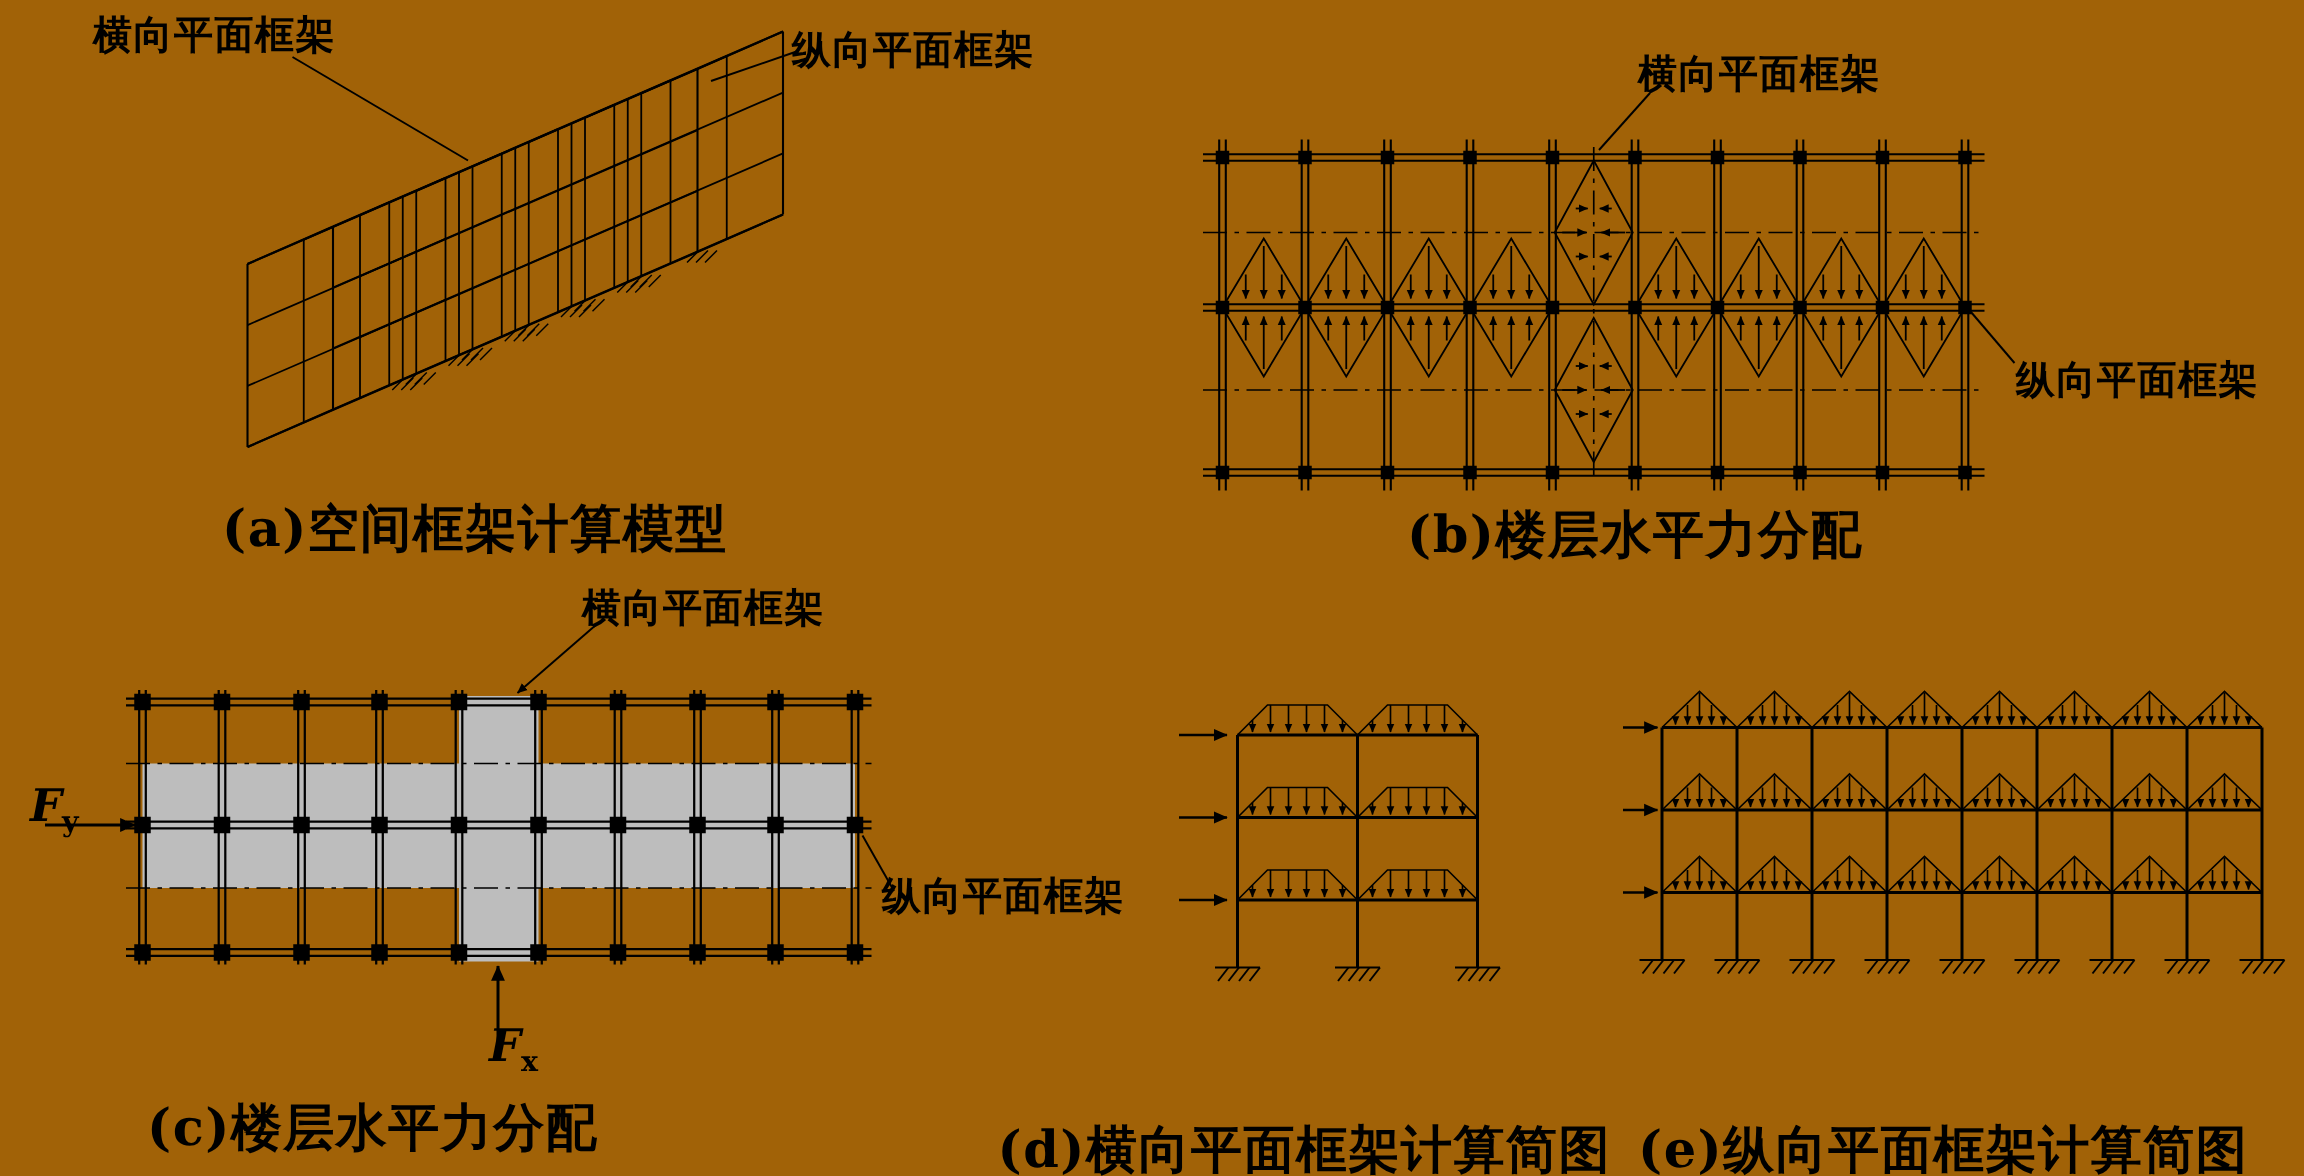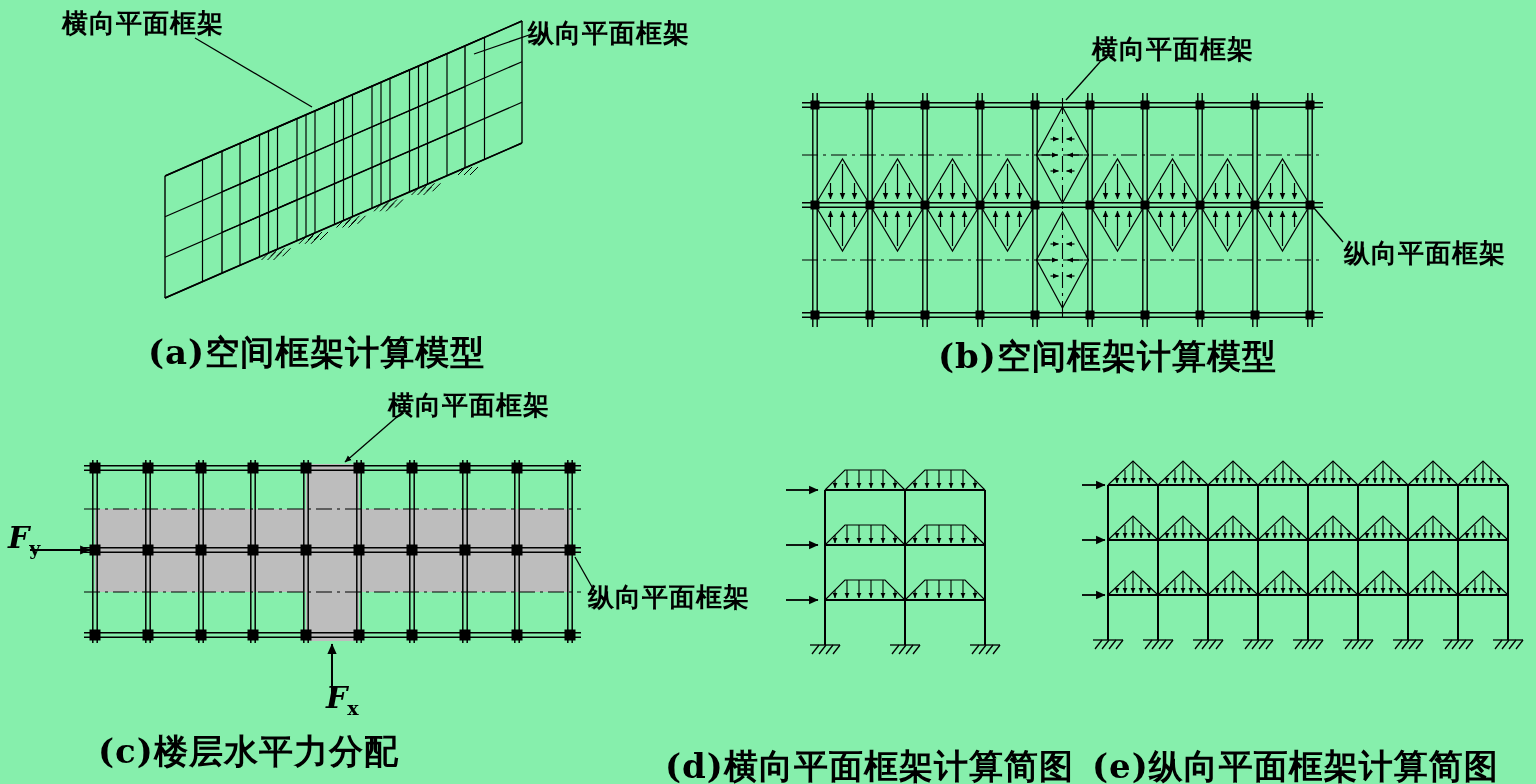--- a/index.html
+++ b/index.html
@@ -1,17 +1,17 @@
 <!DOCTYPE html>
 <html><head>
 <meta charset="utf-8">
 <style>
 *{margin:0;padding:0;box-sizing:border-box}
 html,body{background:#fff}
-#canvas{position:relative;width:1536px;height:784px;background:#86efac;color:#000;
+#canvas{position:relative;width:1536px;height:784px;background:#a16207;color:#000;
   font-family:"DejaVu Serif","Liberation Serif",serif;overflow:hidden}
 .abs{position:absolute}
 .lbl{font-size:26px;font-weight:bold;white-space:nowrap;letter-spacing:1px}
 .cap{font-size:34px;font-weight:bold;white-space:nowrap;letter-spacing:1px}
 .force{font-size:30px;font-weight:bold;font-style:italic}
 .force sub{font-size:19px;font-style:normal;font-weight:bold}
 svg.panel{position:absolute;overflow:visible}
 .cl{stroke-dasharray:16 5 3 5;stroke-width:1.1}
 .ldr{stroke-width:1.3}
 .fat{stroke-width:2}
@@ -380,27 +380,27 @@
   </g>
 </g>
 </svg>
 
 <div class="abs lbl" style="left:62px;top:6px">横向平面框架</div>
 <div class="abs lbl" style="left:528px;top:16px">纵向平面框架</div>
 <div class="abs cap" style="left:148px;top:330px">(a)空间框架计算模型</div>
 
 <div class="abs lbl" style="left:1092px;top:32px">横向平面框架</div>
 <div class="abs lbl" style="left:1344px;top:236px">纵向平面框架</div>
-<div class="abs cap" style="left:938px;top:334px">(b)空间框架计算模型</div>
+<div class="abs cap" style="left:938px;top:334px">(b)楼层水平力分配</div>
 
 <div class="abs lbl" style="left:388px;top:388px">横向平面框架</div>
 <div class="abs lbl" style="left:588px;top:580px">纵向平面框架</div>
 <div class="abs cap" style="left:98px;top:729px">(c)楼层水平力分配</div>
 
-<div class="abs force" style="left:8px;top:520px">
+<div class="abs force" style="left:20px;top:520px">
   <span>F</span><sub>y</sub>
 </div>
 <div class="abs force" style="left:326px;top:680px">
   <span>F</span><sub>x</sub>
 </div>
 
 <div class="abs cap" style="left:665px;top:744px">(d)横向平面框架计算简图</div>
 <div class="abs cap" style="left:1092px;top:744px">(e)纵向平面框架计算简图</div>
 
 </div>

